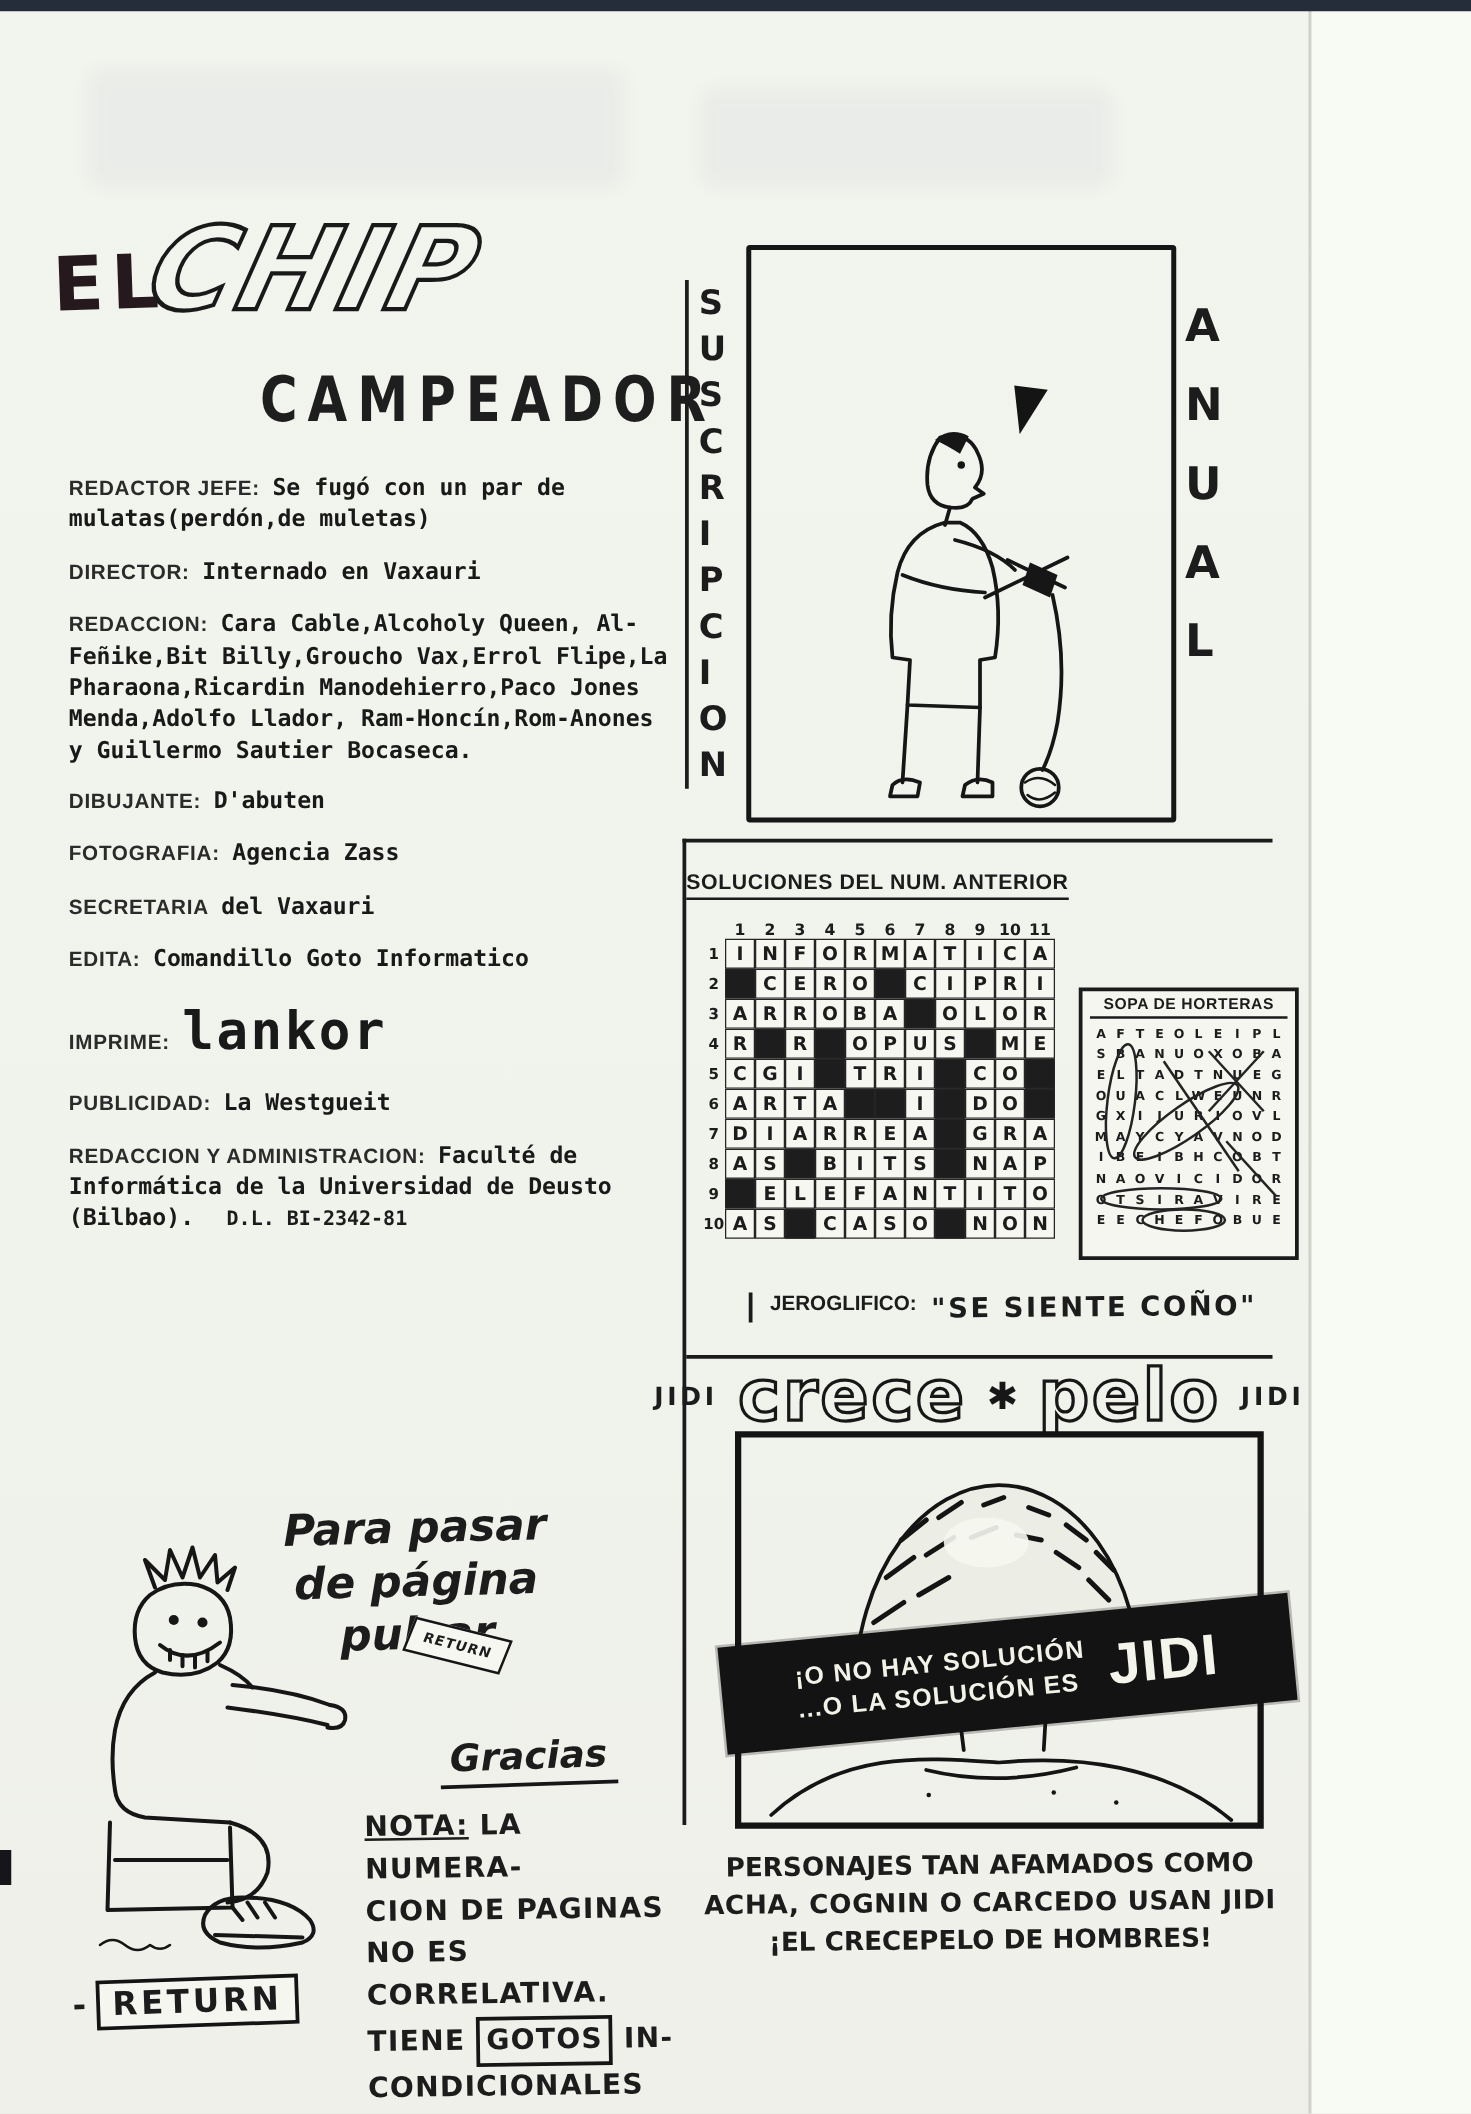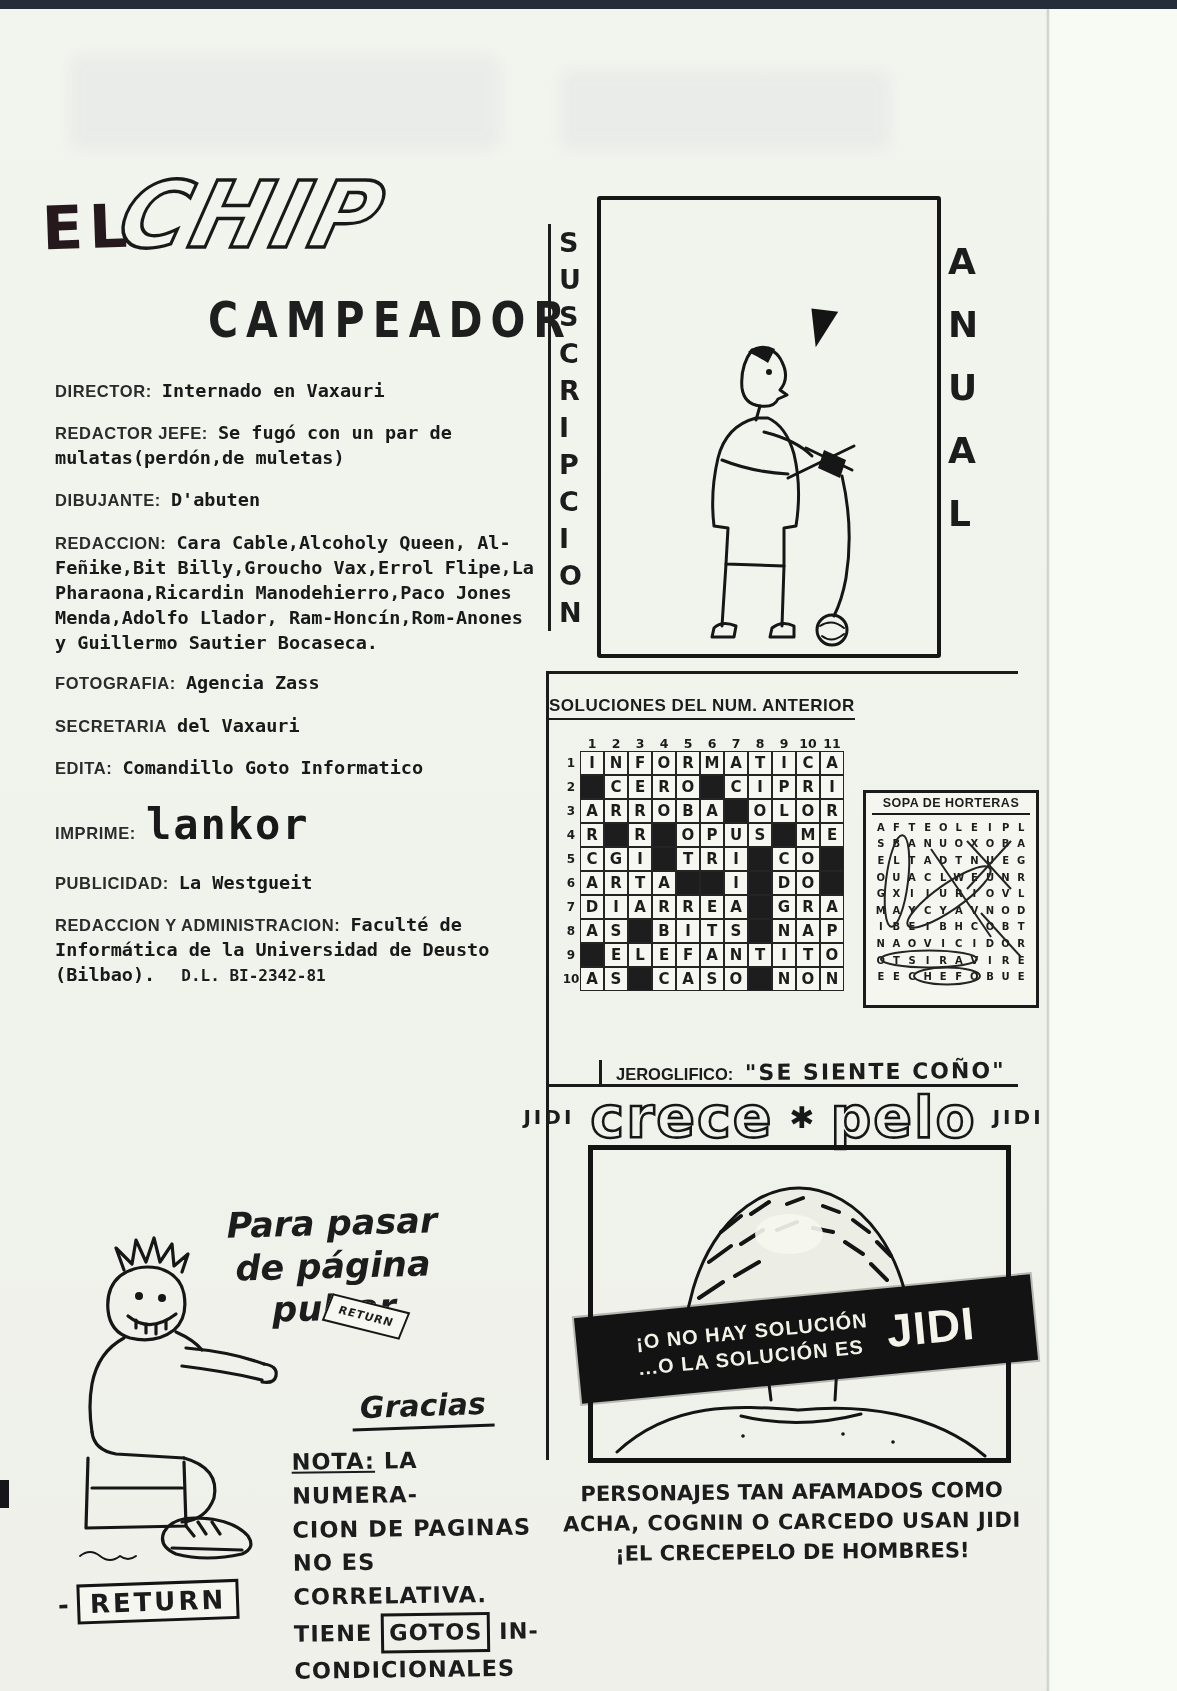--- a/index.html
+++ b/index.html
@@ -94,21 +94,21 @@
               border:3px solid #1b1b1b; background:#f5f6f0; padding:3px 6px; }
   .sopa-title { font-family:"Liberation Sans", sans-serif; font-weight:800; font-size:12.5px;
                 text-align:center; letter-spacing:0.5px; border-bottom:2px solid #1b1b1b;
                 padding-bottom:3px; margin-bottom:4px; }
   .sopa-wrap { position:relative; width:156px; margin:0 auto; }
   .sopa-grid { display:grid; grid-template-columns:repeat(10,15.6px); grid-auto-rows:16.6px; }
   .sopa-cell { display:flex; align-items:center; justify-content:center; font-size:10px; font-weight:700; }
   .sopa-marks { position:absolute; left:0; top:0; width:156px; height:168px; pointer-events:none; }
 
   .jero { position:absolute; left:0; top:360px; width:100%; height:50px; padding-left:50px;
-          display:flex; align-items:flex-end; gap:12px; }
+          display:flex; align-items:flex-start; gap:12px; }
   .jero-tick { width:3px; height:24px; background:#1b1b1b; margin-right:2px; }
   .jero-label { font-family:"Liberation Sans", sans-serif; font-weight:700; font-size:16.5px; }
   .jero-answer { font-size:22px; font-weight:700; letter-spacing:2px; transform:rotate(-0.5deg); }
 
   .jidi-sec { position:absolute; left:0; top:410px; width:100%; height:379px;
               border-top:3px solid #1b1b1b;padding-left:44px; }
   .jidi-header { position:absolute; left:0; right:0; top:2px; height:56px; display:flex;
                  align-items:center; justify-content:center; gap:16px; }
   .jidi-brand { font-size:20px; font-weight:800; letter-spacing:3px; }
   .jidi-logo-word { font-size:57px; font-weight:700; letter-spacing:2px; text-transform:lowercase;
@@ -142,24 +142,24 @@
   <div class="abs topbar"></div>
   <div class="abs ghost" style="left:70px;top:55px;width:430px;height:95px"></div>
   <div class="abs ghost" style="left:560px;top:70px;width:330px;height:80px"></div>
   <div class="abs edge-mark"></div>
 
   <div class="abs title-el">EL</div>
   <div class="abs title-chip">CHIP</div>
   <div class="abs title-campeador">CAMPEADOR</div>
 
   <div class="abs credits">
+    <div class="credit"><span class="clabel">REDACTOR JEFE:</span><span class="cvalue">Se fugó con un par de mulatas(perdón,de muletas)</span></div>
     <div class="credit"><span class="clabel">DIRECTOR:</span><span class="cvalue">Internado en Vaxauri</span></div>
-    <div class="credit"><span class="clabel">REDACTOR JEFE:</span><span class="cvalue">Se fugó con un par de mulatas(perdón,de muletas)</span></div>
+    <div class="credit c-redaccion"><span class="clabel">REDACCION:</span><span class="cvalue">Cara Cable,Alcoholy Queen, Al-Feñike,Bit Billy,Groucho Vax,Errol Flipe,La Pharaona,Ricardin Manodehierro,Paco Jones Menda,Adolfo Llador, Ram-Honcín,Rom-Anones y Guillermo Sautier Bocaseca.</span></div>
     <div class="credit"><span class="clabel">DIBUJANTE:</span><span class="cvalue">D'abuten</span></div>
-    <div class="credit c-redaccion"><span class="clabel">REDACCION:</span><span class="cvalue">Cara Cable,Alcoholy Queen, Al-Feñike,Bit Billy,Groucho Vax,Errol Flipe,La Pharaona,Ricardin Manodehierro,Paco Jones Menda,Adolfo Llador, Ram-Honcín,Rom-Anones y Guillermo Sautier Bocaseca.</span></div>
     <div class="credit"><span class="clabel">FOTOGRAFIA:</span><span class="cvalue">Agencia Zass</span></div>
     <div class="credit"><span class="clabel">SECRETARIA</span><span class="cvalue">del Vaxauri</span></div>
     <div class="credit c-edita"><span class="clabel">EDITA:</span><span class="cvalue">Comandillo Goto Informatico</span></div>
     <div class="credit"><span class="clabel">IMPRIME:</span><span class="cvalue big-mono">lankor</span></div>
     <div class="credit"><span class="clabel">PUBLICIDAD:</span><span class="cvalue">La Westgueit</span></div>
     <div class="credit"><span class="clabel">REDACCION Y ADMINISTRACION:</span><span class="cvalue">Faculté de Informática de la Universidad de Deusto (Bilbao).</span><span class="dl">D.L. BI-2342-81</span></div>
   </div>
 
   <svg class="lineart" style="left:36px;top:1236px;width:268px;height:348px" viewBox="0 0 268 348" fill="none" stroke="#161616" stroke-width="3.2" stroke-linecap="round" stroke-linejoin="round">
     <path d="M88,34 L80,12 L96,28 L100,4 L110,26 L118,2 L124,26 L136,8 L138,30 L152,18 L146,36"></path>

